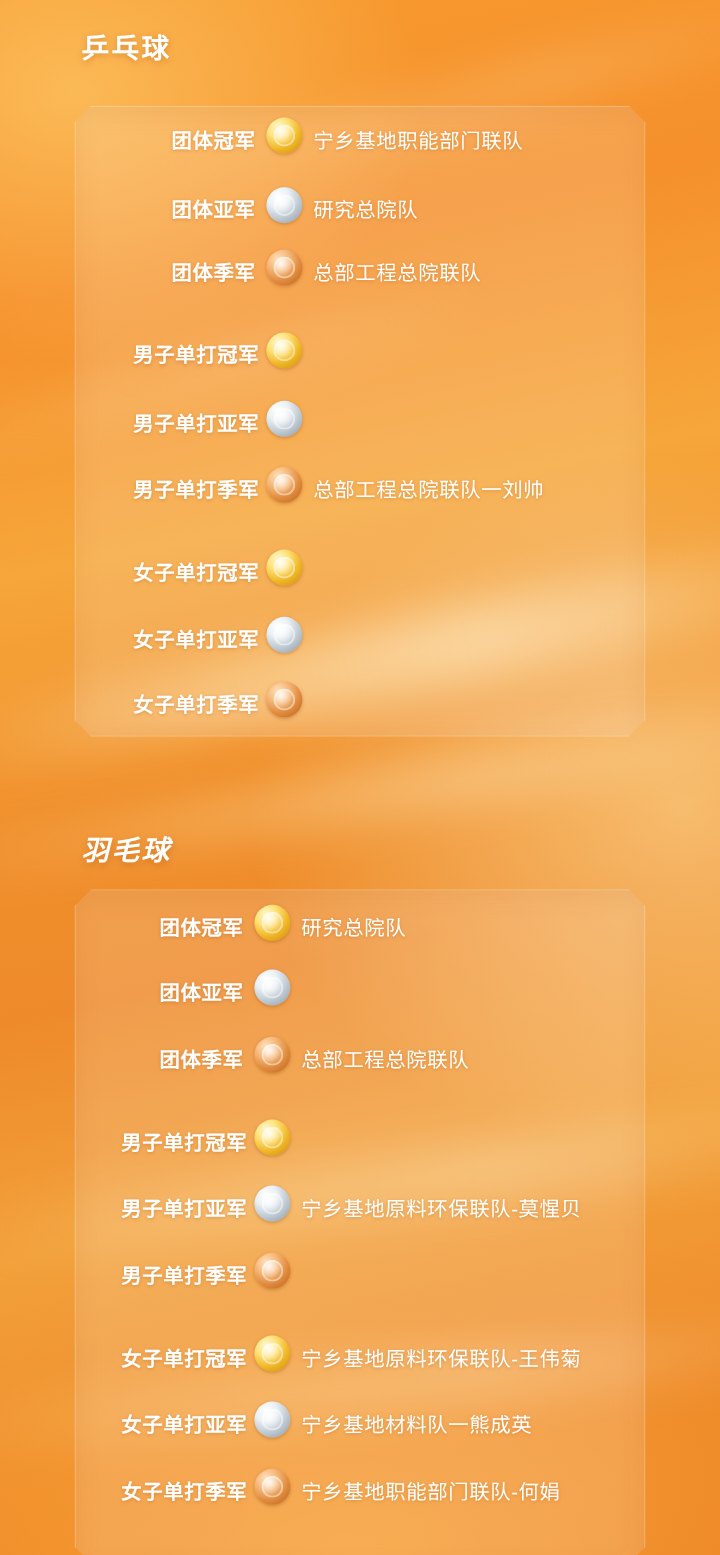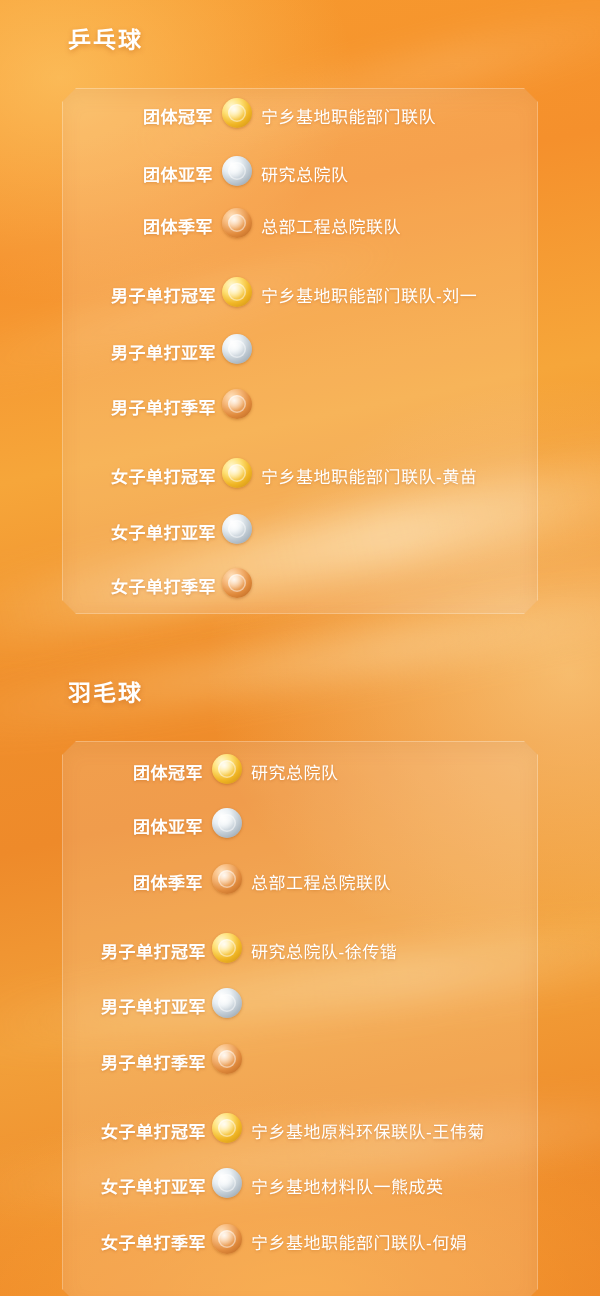--- a/index.html
+++ b/index.html
@@ -125,21 +125,21 @@
       radial-gradient(circle at 32% 26%, #ffe0bb 0%, #f7b97b 30%, #e08a3c 62%, #b4621e 100%);
   }
 
   
   #section-tt { position: absolute; left: 0; top: 0; width: 600px; }
   #section-bm { position: absolute; left: 0; top: 648px; width: 600px; }
 
   .title-tt { position: absolute; left: 68px; top: 21px; }
   .card-tt  { position: absolute; left: 62px; top: 88px; width: 474px; height: 524px; }
 
-  .title-bm { position: absolute; left: 68px; top: 26px; }
+  .title-bm { position: absolute; left: 68px; top: 42px; font-style: italic; }
   .card-bm  { position: absolute; left: 62px; top: 93px; width: 474px; height: 560px; }
 
   .rows { position: absolute; left: 0; top: 0; width: 100%; }
   .rows .row { position: absolute; }
 
   .lbl-w-3 { width: 102px; }  
   .lbl-w-5 { width: 102px; }  
 </style>
 </head>
 <body>
@@ -170,34 +170,33 @@
               <div class="row-value">研究总院队</div>
             </div>
             <div class="row" style="top: 119px; left: 48px;">
               <div class="row-label lbl-w-3">团体季军</div>
               <div class="medal bronze"></div>
               <div class="row-value">总部工程总院联队</div>
             </div>
             <div class="row" style="top: 188px; left: 48px;">
               <div class="row-label lbl-w-5">男子单打冠军</div>
               <div class="medal gold"></div>
-              <div class="row-value">宁乡基地职能部门联队-刘一</div>
             </div>
             <div class="row" style="top: 245px; left: 48px;">
               <div class="row-label lbl-w-5">男子单打亚军</div>
               <div class="medal silver"></div>
             </div>
             <div class="row" style="top: 300px; left: 48px;">
               <div class="row-label lbl-w-5">男子单打季军</div>
               <div class="medal bronze"></div>
+              <div class="row-value">总部工程总院联队一刘帅</div>
             </div>
             <div class="row" style="top: 369px; left: 48px;">
               <div class="row-label lbl-w-5">女子单打冠军</div>
               <div class="medal gold"></div>
-              <div class="row-value">宁乡基地职能部门联队-黄苗</div>
             </div>
             <div class="row" style="top: 425px; left: 48px;">
               <div class="row-label lbl-w-5">女子单打亚军</div>
               <div class="medal silver"></div>
             </div>
             <div class="row" style="top: 479px; left: 48px;">
               <div class="row-label lbl-w-5">女子单打季军</div>
               <div class="medal bronze"></div>
             </div>
           </div>
@@ -218,25 +217,25 @@
               <div class="medal silver"></div>
             </div>
             <div class="row" style="top: 122px; left: 38px;">
               <div class="row-label lbl-w-3">团体季军</div>
               <div class="medal bronze"></div>
               <div class="row-value">总部工程总院联队</div>
             </div>
             <div class="row" style="top: 191px; left: 38px;">
               <div class="row-label lbl-w-5">男子单打冠军</div>
               <div class="medal gold"></div>
-              <div class="row-value">研究总院队-徐传锴</div>
             </div>
             <div class="row" style="top: 246px; left: 38px;">
               <div class="row-label lbl-w-5">男子单打亚军</div>
               <div class="medal silver"></div>
+              <div class="row-value">宁乡基地原料环保联队-莫惺贝</div>
             </div>
             <div class="row" style="top: 302px; left: 38px;">
               <div class="row-label lbl-w-5">男子单打季军</div>
               <div class="medal bronze"></div>
             </div>
             <div class="row" style="top: 371px; left: 38px;">
               <div class="row-label lbl-w-5">女子单打冠军</div>
               <div class="medal gold"></div>
               <div class="row-value">宁乡基地原料环保联队-王伟菊</div>
             </div>

